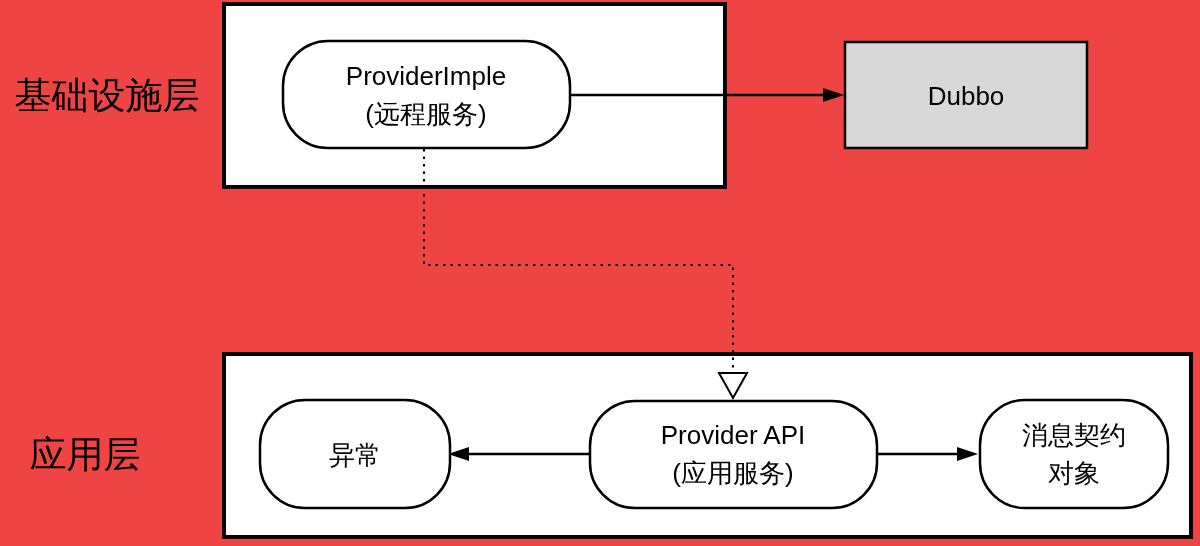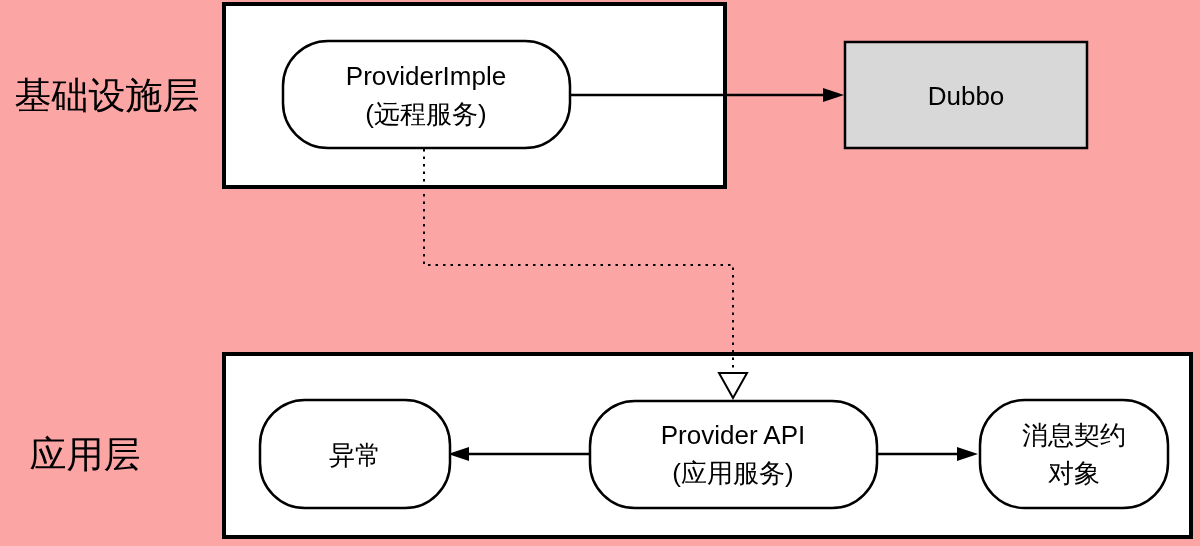--- a/index.html
+++ b/index.html
@@ -4,21 +4,21 @@
 <style>
   html, body {
     margin: 0;
     padding: 0;
     background: #ffffff;
   }
   .stage {
     position: relative;
     width: 1200px;
     height: 546px;
-    background: #fca5a5;
+    background: #ef4444;
     overflow: hidden;
   }
   svg {
     display: block;
   }
   text {
     font-family: "Liberation Sans", "DejaVu Sans", sans-serif;
     fill: #000000;
   }
   .node-text {

